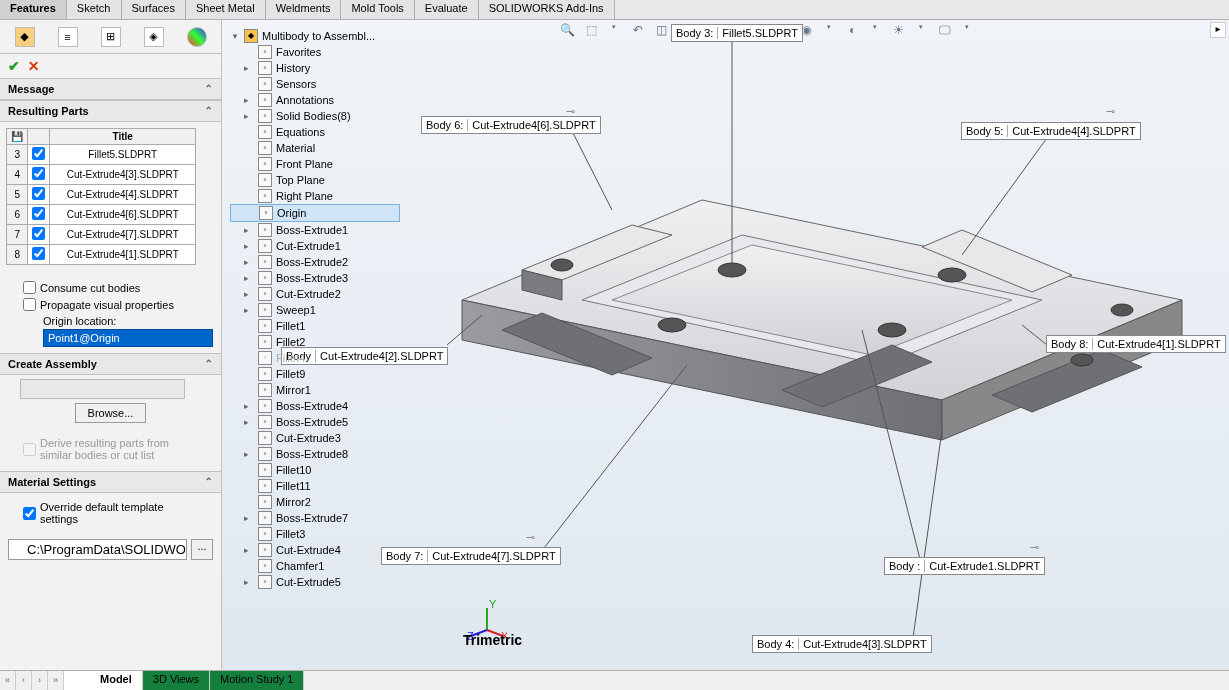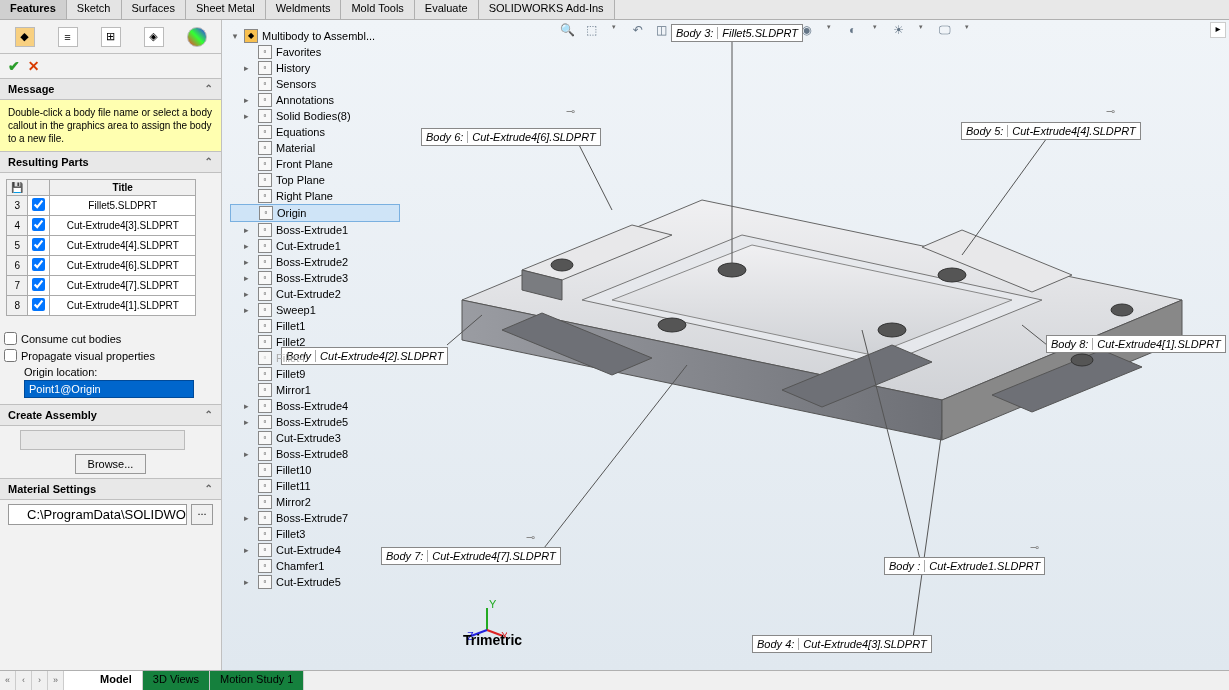--- a/index.html
+++ b/index.html
@@ -26,21 +26,21 @@
 .section-hdr .chev { font-size: 10px; color: #666; }
 .msg-body { background: #ffffb0; padding: 6px 8px; font-size: 10px; line-height: 1.3; }
 
 .parts-table { margin: 6px; border: 1px solid #888; border-collapse: collapse; background: #fff; width: 190px; }
 .parts-table th, .parts-table td { border: 1px solid #aaa; padding: 2px 4px; font-size: 10px; text-align: center; }
 .parts-table th { background: #f0f0f0; }
 .parts-table .rownum { width: 14px; background: #f0f0f0; }
 .parts-table .chk { width: 18px; }
 .parts-table input[type=checkbox] { cursor: pointer; }
 
-.section-body { padding: 6px 4px; }
+.section-body { padding: 6px 23px; }
 .chk-line { display: flex; align-items: center; gap: 4px; margin: 4px 0; }
 .chk-line.disabled { color: #999; }
 .lbl { margin: 4px 0 2px 20px; }
 .origin-input { margin-left: 20px; width: 170px; background: #0066cc; color: #fff; border: 1px solid #004a99; padding: 2px 4px; }
 .assembly-input { margin: 4px 20px; width: 165px; height: 20px; background: #e8e8e8; border: 1px solid #bbb; }
 .browse-btn { margin: 4px auto; display: block; padding: 3px 12px; background: #f0f0f0; border: 1px solid #999; cursor: pointer; }
 .templ-row { display: flex; gap: 4px; margin: 4px 8px; }
 .templ-input { flex: 1; background: #fff; border: 1px solid #999; padding: 2px 18px; font-size: 13px; overflow: hidden; white-space: nowrap; }
 .templ-browse { width: 22px; border: 1px solid #999; background: #f0f0f0; cursor: pointer; text-align: center; }
 
@@ -55,21 +55,21 @@
 .ft-exp { width: 10px; font-size: 9px; color: #666; margin-left: -14px; margin-right: 0; }
 
 
 .gfx { position: absolute; left: 222px; right: 0; top: 20px; bottom: 20px; background: linear-gradient(180deg, #f0f4f8 0%, #e0e8ef 100%); overflow: hidden; }
 .heads-up { position: absolute; top: 2px; left: 50%; transform: translateX(-40%); display: flex; gap: 6px; align-items: center; z-index: 3; }
 .hu-icon { width: 18px; height: 18px; border: 1px solid transparent; color: #678; font-size: 12px; text-align: center; cursor: pointer; }
 .hu-sep { width: 1px; height: 14px; background: #bbb; }
 .part-svg { position: absolute; left: 180px; top: 80px; width: 840px; height: 420px; z-index: 1; }
 
 
-.callout { position: absolute; background: #fff; border: 1px solid #888; padding: 2px 4px; font-size: 10px; display: flex; gap: 4px; z-index: 4; white-space: nowrap; font-style: italic; }
+.callout { position: absolute; background: #fff; border: 1px solid #888; padding: 2px 4px; font-size: 10px; display: flex; gap: 4px; z-index: 4; white-space: nowrap; }
 .callout .clab { border-right: 1px solid #aaa; padding-right: 4px; }
 .leader { position: absolute; pointer-events: none; z-index: 2; }
 .leader line { stroke: #555; stroke-width: 1; }
 .pin { position: absolute; width: 12px; height: 12px; color: #888; font-size: 11px; z-index: 3; }
 
 
 .btm-tabs { position: absolute; left: 0; right: 0; bottom: 0; height: 20px; display: flex; background: #f0f0f0; border-top: 1px solid #b0b0b0; }
 .btm-arrows { display: flex; }
 .btm-arrow { width: 16px; border-right: 1px solid #ccc; text-align: center; font-size: 9px; color: #666; cursor: pointer; line-height: 18px; }
 .btm-tab { padding: 2px 10px; border-right: 1px solid #ccc; cursor: pointer; background: #15803d; }
@@ -106,21 +106,20 @@
   </div>
   <div class="confirm-row">
     <span class="ok">✔</span>
     <span class="cancel">✕</span>
   </div>
 
   <div class="section-hdr">
     <span>Message</span>
     <span class="chev">⌃</span>
   </div>
-  <div class="msg-body">Double-click a body file name or select a body callout in the graphics area to assign the body to a new file.</div>
 
   <div class="section-hdr">
     <span>Resulting Parts</span>
     <span class="chev">⌃</span>
   </div>
   <table class="parts-table">
     <tbody>
         <tr>
           <th class="rownum">💾</th>
           <th class="chk"></th>
@@ -173,24 +172,36 @@
     <div class="lbl">Origin location:</div>
     <input class="origin-input" value="Point1@Origin" style="">
   </div>
 
   <div class="section-hdr">
     <span>Create Assembly</span>
     <span class="chev">⌃</span>
   </div>
   <div class="assembly-input"></div>
   <button class="browse-btn">Browse...</button>
+  <div class="section-body">
+    <div class="chk-line disabled">
+        <input type="checkbox" disabled="" style="">
+        <span>Derive resulting parts from similar bodies or cut list</span>
+      </div>
+  </div>
 
   <div class="section-hdr">
     <span>Material Settings</span>
     <span class="chev">⌃</span>
+  </div>
+  <div class="section-body" style="padding-top:4px">
+    <div class="chk-line">
+        <input type="checkbox" checked="" style="">
+        <span>Override default template settings</span>
+      </div>
   </div>
   <div class="templ-row">
     <div class="templ-input">C:\ProgramData\SOLIDWORKS\SOLID</div>
     <div class="templ-browse">...</div>
   </div>
 </div>
 
 <div class="gfx">
   <div class="heads-up">
     <span class="hu-icon">🔍</span>
@@ -261,21 +272,21 @@
   </svg>
 
   <div class="callout" style="left:449px;top:4px">
       <span class="clab">Body  3:</span>
       <span>Fillet5.SLDPRT</span>
     </div>
   <div class="callout" style="left:739px;top:102px">
       <span class="clab">Body  5:</span>
       <span>Cut-Extrude4[4].SLDPRT</span>
     </div>
-  <div class="callout" style="left:199px;top:108px">
+  <div class="callout" style="left:199px;top:96px">
       <span class="clab">Body  6:</span>
       <span>Cut-Extrude4[6].SLDPRT</span>
     </div>
   <div class="callout" style="left:824px;top:315px">
       <span class="clab">Body  8:</span>
       <span>Cut-Extrude4[1].SLDPRT</span>
     </div>
   <div class="callout" style="left:59px;top:327px">
       <span class="clab">Body</span>
       <span>Cut-Extrude4[2].SLDPRT</span>

